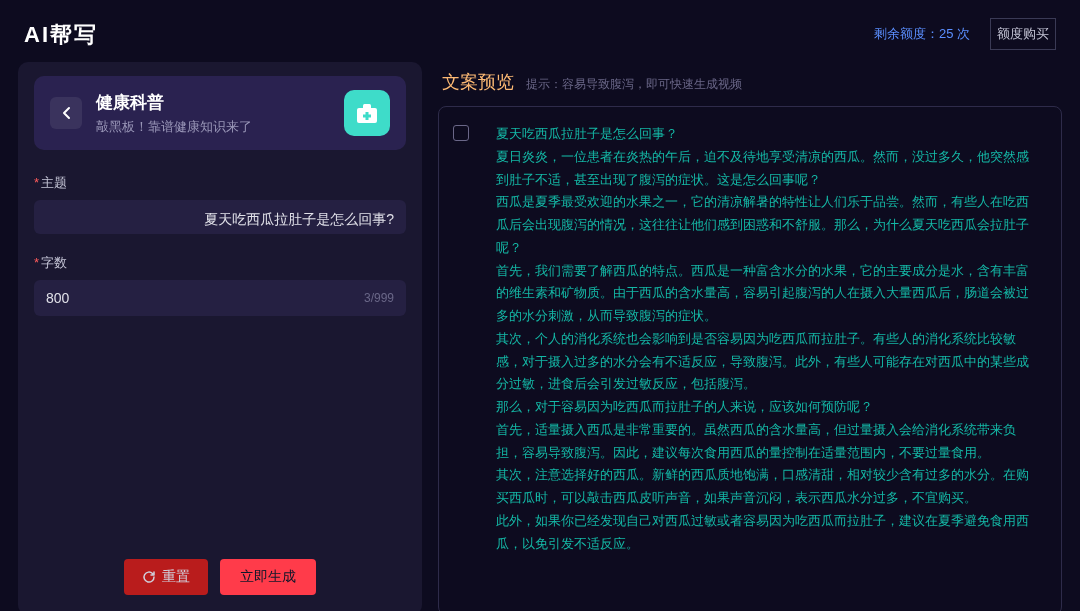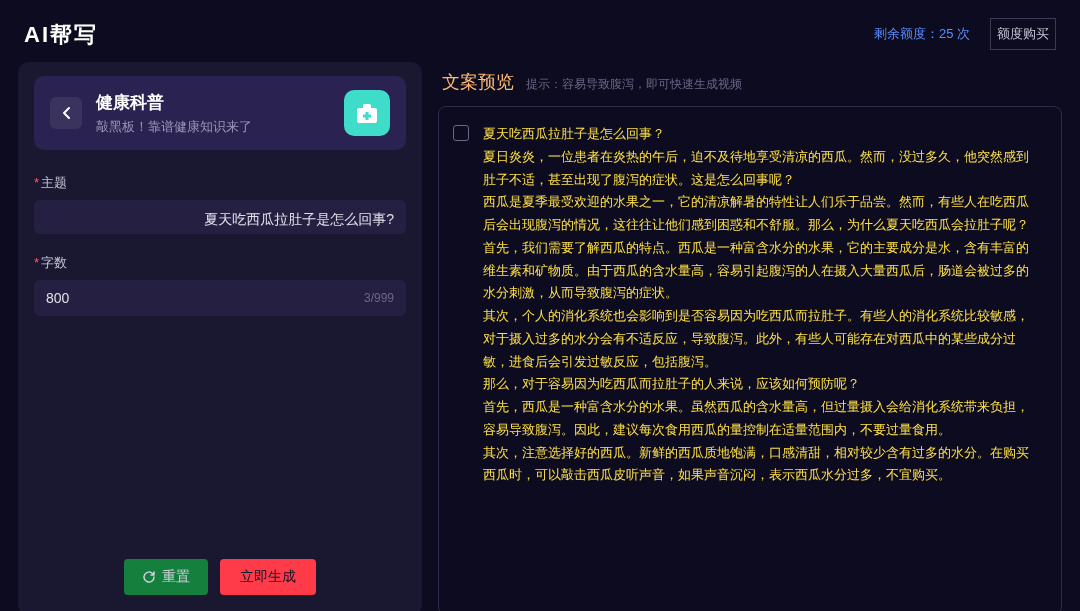--- a/index.html
+++ b/index.html
@@ -163,21 +163,21 @@
       color: #6a6788;
     }
     .spacer { flex: 1; }
     .action-row {
       display: flex;
       justify-content: center;
       gap: 12px;
       padding-bottom: 4px;
     }
     .reset-btn {
-      background: #15803d;
+      background: #b91c1c;
       border: none;
       color: #d0d0dc;
       font-size: 14px;
       padding: 9px 18px;
       border-radius: 4px;
       cursor: pointer;
       display: flex;
       align-items: center;
       gap: 6px;
     }
@@ -228,23 +228,24 @@
       border: 1.5px solid #6a6788;
       border-radius: 3px;
       flex-shrink: 0;
       margin-top: 2px;
       cursor: pointer;
     }
     .preview-text {
       flex: 1;
       font-size: 13px;
       line-height: 1.75;
-      color: #fde047;
+      color: #14b8a6;
       overflow-y: auto;
       padding-right: 6px;
+      margin-left: 13px;
     }
     .preview-text::-webkit-scrollbar { width: 6px; }
     .preview-text::-webkit-scrollbar-thumb { background: #3a3756; border-radius: 3px; }
     .preview-text p { margin: 0; }
   </style>
 </head>
 <body>
 
 <div class="header">
   <div class="app-title">AI帮写</div>
@@ -319,18 +320,19 @@
     </div>
     <div class="preview-box">
       <div class="checkbox"></div>
       <div class="preview-text">
           <p>夏天吃西瓜拉肚子是怎么回事？</p>
           <p>夏日炎炎，一位患者在炎热的午后，迫不及待地享受清凉的西瓜。然而，没过多久，他突然感到肚子不适，甚至出现了腹泻的症状。这是怎么回事呢？</p>
           <p>西瓜是夏季最受欢迎的水果之一，它的清凉解暑的特性让人们乐于品尝。然而，有些人在吃西瓜后会出现腹泻的情况，这往往让他们感到困惑和不舒服。那么，为什么夏天吃西瓜会拉肚子呢？</p>
           <p>首先，我们需要了解西瓜的特点。西瓜是一种富含水分的水果，它的主要成分是水，含有丰富的维生素和矿物质。由于西瓜的含水量高，容易引起腹泻的人在摄入大量西瓜后，肠道会被过多的水分刺激，从而导致腹泻的症状。</p>
           <p>其次，个人的消化系统也会影响到是否容易因为吃西瓜而拉肚子。有些人的消化系统比较敏感，对于摄入过多的水分会有不适反应，导致腹泻。此外，有些人可能存在对西瓜中的某些成分过敏，进食后会引发过敏反应，包括腹泻。</p>
           <p>那么，对于容易因为吃西瓜而拉肚子的人来说，应该如何预防呢？</p>
-          <p>首先，西瓜是一种富含水分的水果。虽然西瓜的含水量高，但过量摄入会给消化系统带来负担，容易导致腹泻。因此，建议每次食用西瓜的量控制在适量范围内，不要过量食用。</p>
+          <p>首先，适量摄入西瓜是非常重要的。虽然西瓜的含水量高，但过量摄入会给消化系统带来负担，容易导致腹泻。因此，建议每次食用西瓜的量控制在适量范围内，不要过量食用。</p>
           <p>其次，注意选择好的西瓜。新鲜的西瓜质地饱满，口感清甜，相对较少含有过多的水分。在购买西瓜时，可以敲击西瓜皮听声音，如果声音沉闷，表示西瓜水分过多，不宜购买。</p>
+          <p>此外，如果你已经发现自己对西瓜过敏或者容易因为吃西瓜而拉肚子，建议在夏季避免食用西瓜，以免引发不适反应。</p>
         </div>
     </div>
   </div>
 </div>
 
 </body></html>

